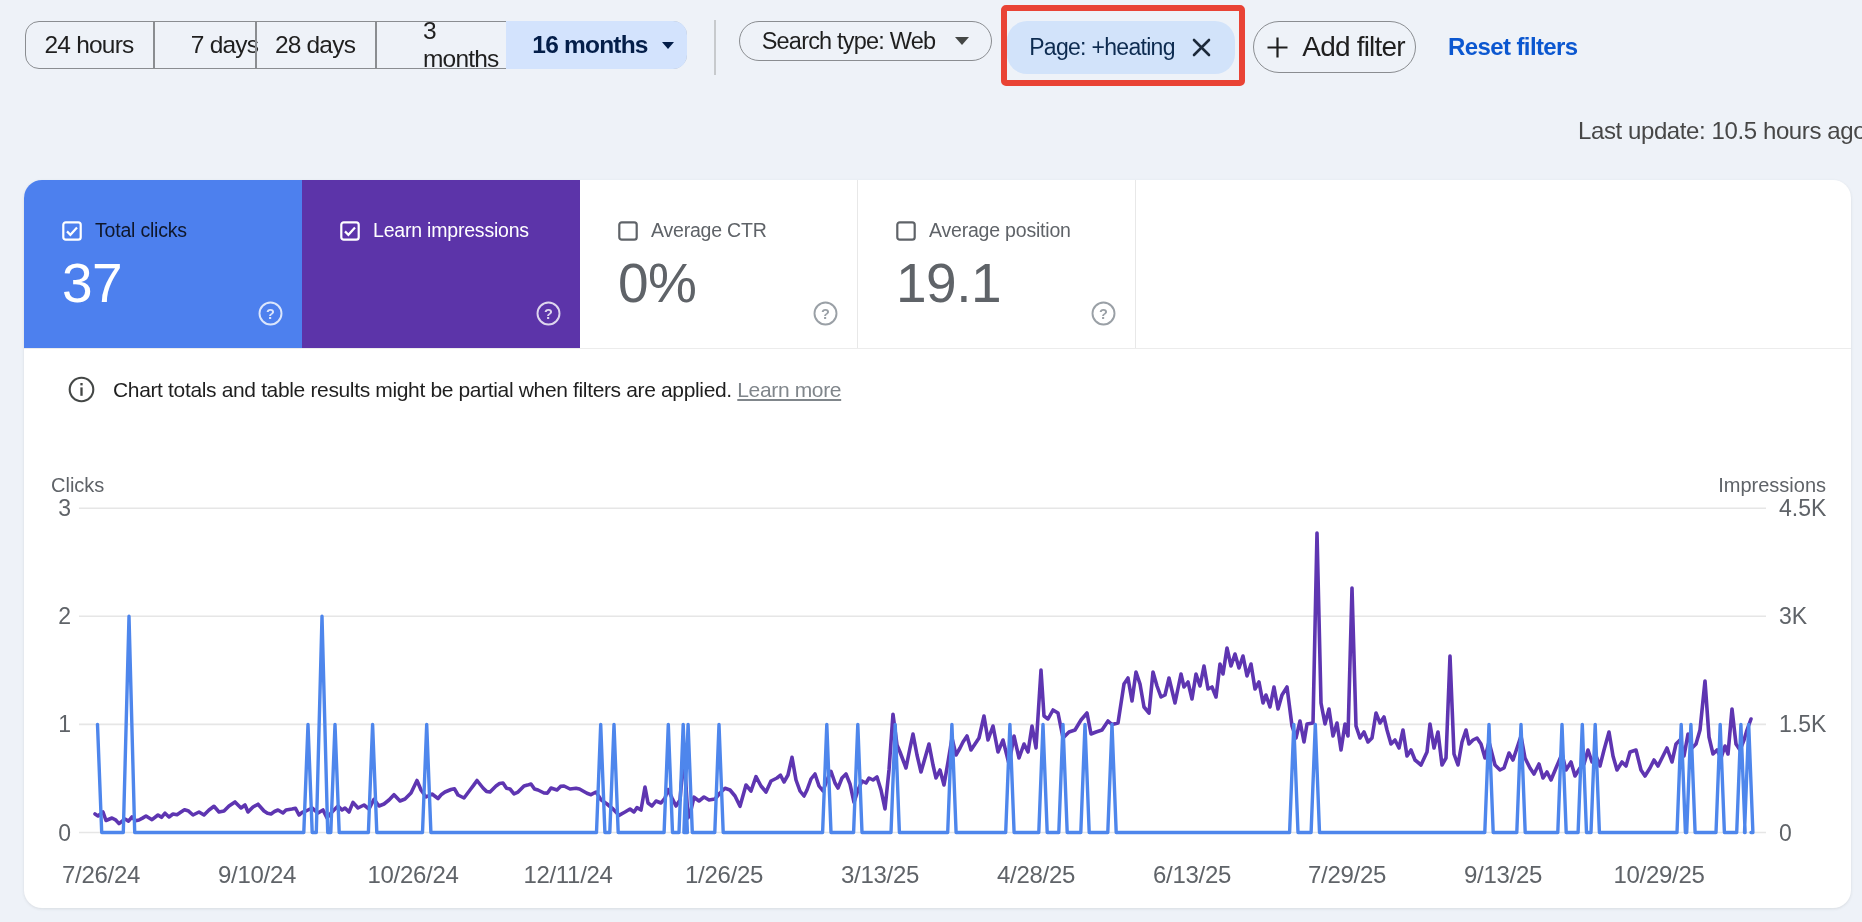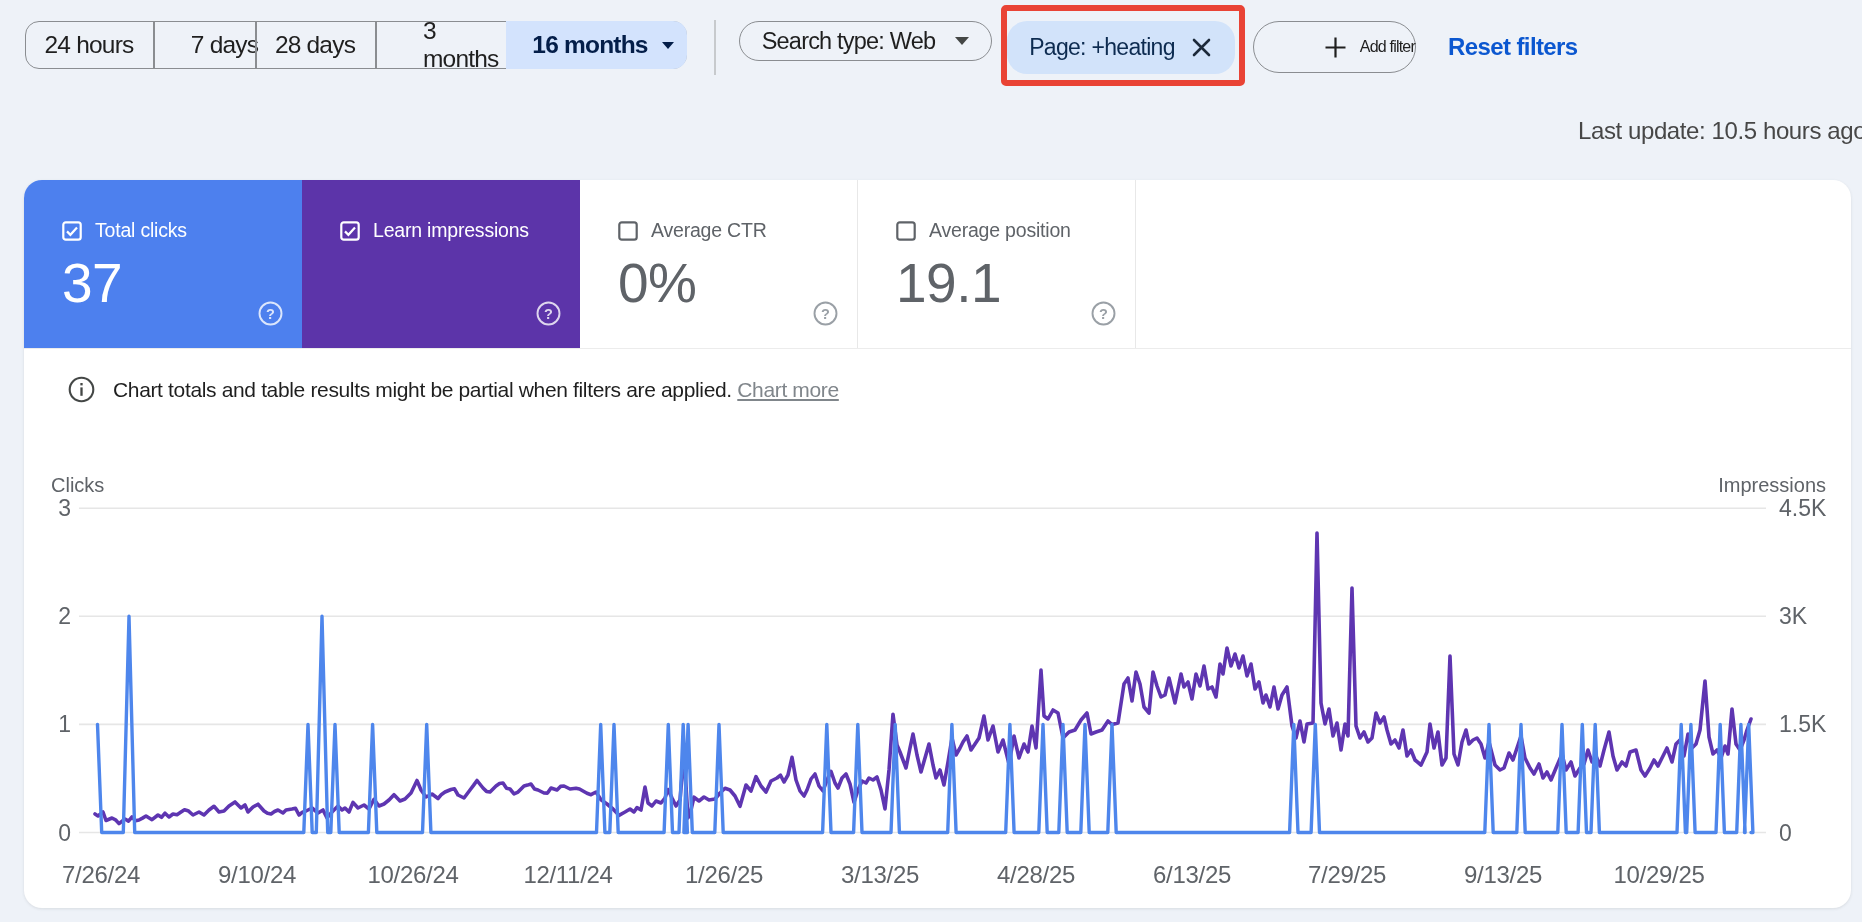--- a/index.html
+++ b/index.html
@@ -28,39 +28,39 @@
 
 <div class="abs" style="left:714px;top:20px;width:2px;height:55px;background:#c7cacd"></div>
 
 <div class="btn" style="left:739px;top:21px;width:253px;height:40px;gap:20px;">Search type: Web<span class="caret"></span></div>
 
 <div class="abs" style="left:1007px;top:21px;width:228px;height:53px;background:#d2e3fa;border-radius:20px;display:flex;align-items:center;justify-content:center;gap:15px;font-size:23px;letter-spacing:-0.7px;color:#0d2b50;">Page: +heating<svg width="23" height="23" viewBox="0 0 23 23">
       <path d="M4 4 L19 19 M19 4 L4 19" stroke="#1d2a3a" stroke-width="2.6" stroke-linecap="round"></path>
     </svg></div>
 <div class="abs" style="left:1001px;top:5px;width:244px;height:81px;border:6.5px solid #e94335;border-radius:5px;"></div>
 
-<div class="btn" style="left:1253px;top:21px;width:163px;height:52px;gap:11px;font-size:16px;justify-content:flex-end;"><svg width="27" height="27" viewBox="0 0 27 27">
+<div class="btn" style="left:1253px;top:21px;width:163px;height:52px;gap:11px;font-size:28px;"><svg width="27" height="27" viewBox="0 0 27 27">
       <path d="M13.5 3.5 V23.5 M3.5 13.5 H23.5" stroke="#1f1f1f" stroke-width="2.2"></path>
     </svg>Add filter</div>
 
 <div class="abs" style="left:1448px;top:33px;font-size:24px;letter-spacing:-0.6px;color:#0b57d0;font-weight:bold;">Reset filters</div>
 
 <div class="abs" style="left:1578px;top:117px;width:300px;font-size:24px;letter-spacing:-0.4px;color:#474747;white-space:nowrap;">Last update: 10.5 hours ago</div>
 
 <div class="abs" style="left:24px;top:180px;width:1827px;height:728px;background:#fff;border-radius:18px;box-shadow:0 1px 3px rgba(60,64,67,.12)"></div>
 
 <div class="abs" style="left:24px;top:347.5px;width:1827px;height:1.5px;background:#ececec"></div>
 
 <div class="card" style="left:24px;top:180px;width:278px;height:168px;background:#4d80ee;border-top-left-radius:18px;">
 <div class="crow">
       <svg width="20" height="20" viewBox="0 0 20 20">
         <rect x="1.3" y="1.3" width="17.4" height="17.4" rx="2.5" fill="none" stroke="#fff" stroke-width="2.2"></rect>
         <path d="M5 10.4 L8.4 13.8 L15 6.6" fill="none" stroke="#fff" stroke-width="2.2"></path>
       </svg>
-      <span style="color:#ffffff">Total clicks</span>
+      <span style="color:#0f172a">Total clicks</span>
     </div>
 <div class="cval" style="color:#fff">37</div>
 <div class="qpos"><svg width="25" height="25" viewBox="0 0 25 25">
         <circle cx="12.5" cy="12.5" r="11" fill="none" stroke="rgba(255,255,255,.8)" stroke-width="1.9"></circle>
         <text x="12.5" y="18" text-anchor="middle" style="font:600 14.5px &quot;Liberation Sans&quot;,sans-serif" fill="rgba(255,255,255,.8)">?</text>
       </svg></div>
 </div>
 <div class="card" style="left:302px;top:180px;width:278px;height:168px;background:#5c34a9;">
 <div class="crow">
       <svg width="20" height="20" viewBox="0 0 20 20">
@@ -101,21 +101,21 @@
       </svg></div>
 </div>
 
 <div class="abs" style="left:68px;top:376px;">
 <svg width="27" height="27" viewBox="0 0 27 27">
       <circle cx="13.5" cy="13.5" r="11.8" fill="none" stroke="#444746" stroke-width="2.1"></circle>
       <rect x="12.35" y="11.4" width="2.3" height="8.4" fill="#444746"></rect>
       <rect x="12.35" y="7.0" width="2.3" height="2.4" fill="#444746"></rect>
     </svg>
 </div>
-<div class="abs" style="left:113px;top:378px;font-size:21px;letter-spacing:-0.35px;color:#1f1f1f;">Chart totals and table results might be partial when filters are applied. <span style="color:#80868b;text-decoration:underline">Chart more</span></div>
+<div class="abs" style="left:113px;top:378px;font-size:21px;letter-spacing:-0.35px;color:#1f1f1f;">Chart totals and table results might be partial when filters are applied. <span style="color:#80868b;text-decoration:underline">Learn more</span></div>
 
 <div class="abs" style="left:0px;top:450px;">
 <svg id="chart" width="1862" height="472" viewBox="0 450 1862 472">
 <style>
 .ax{font:24px "Liberation Sans",sans-serif;fill:#5f6368;letter-spacing:-0.3px}
 .axn{font:23px "Liberation Sans",sans-serif;fill:#5f6368}
 .axt{font:20px "Liberation Sans",sans-serif;fill:#5f6368}
 </style>
 <text x="51" y="492" class="axt">Clicks</text>
 <text x="1826" y="492" text-anchor="end" class="axt">Impressions</text>

